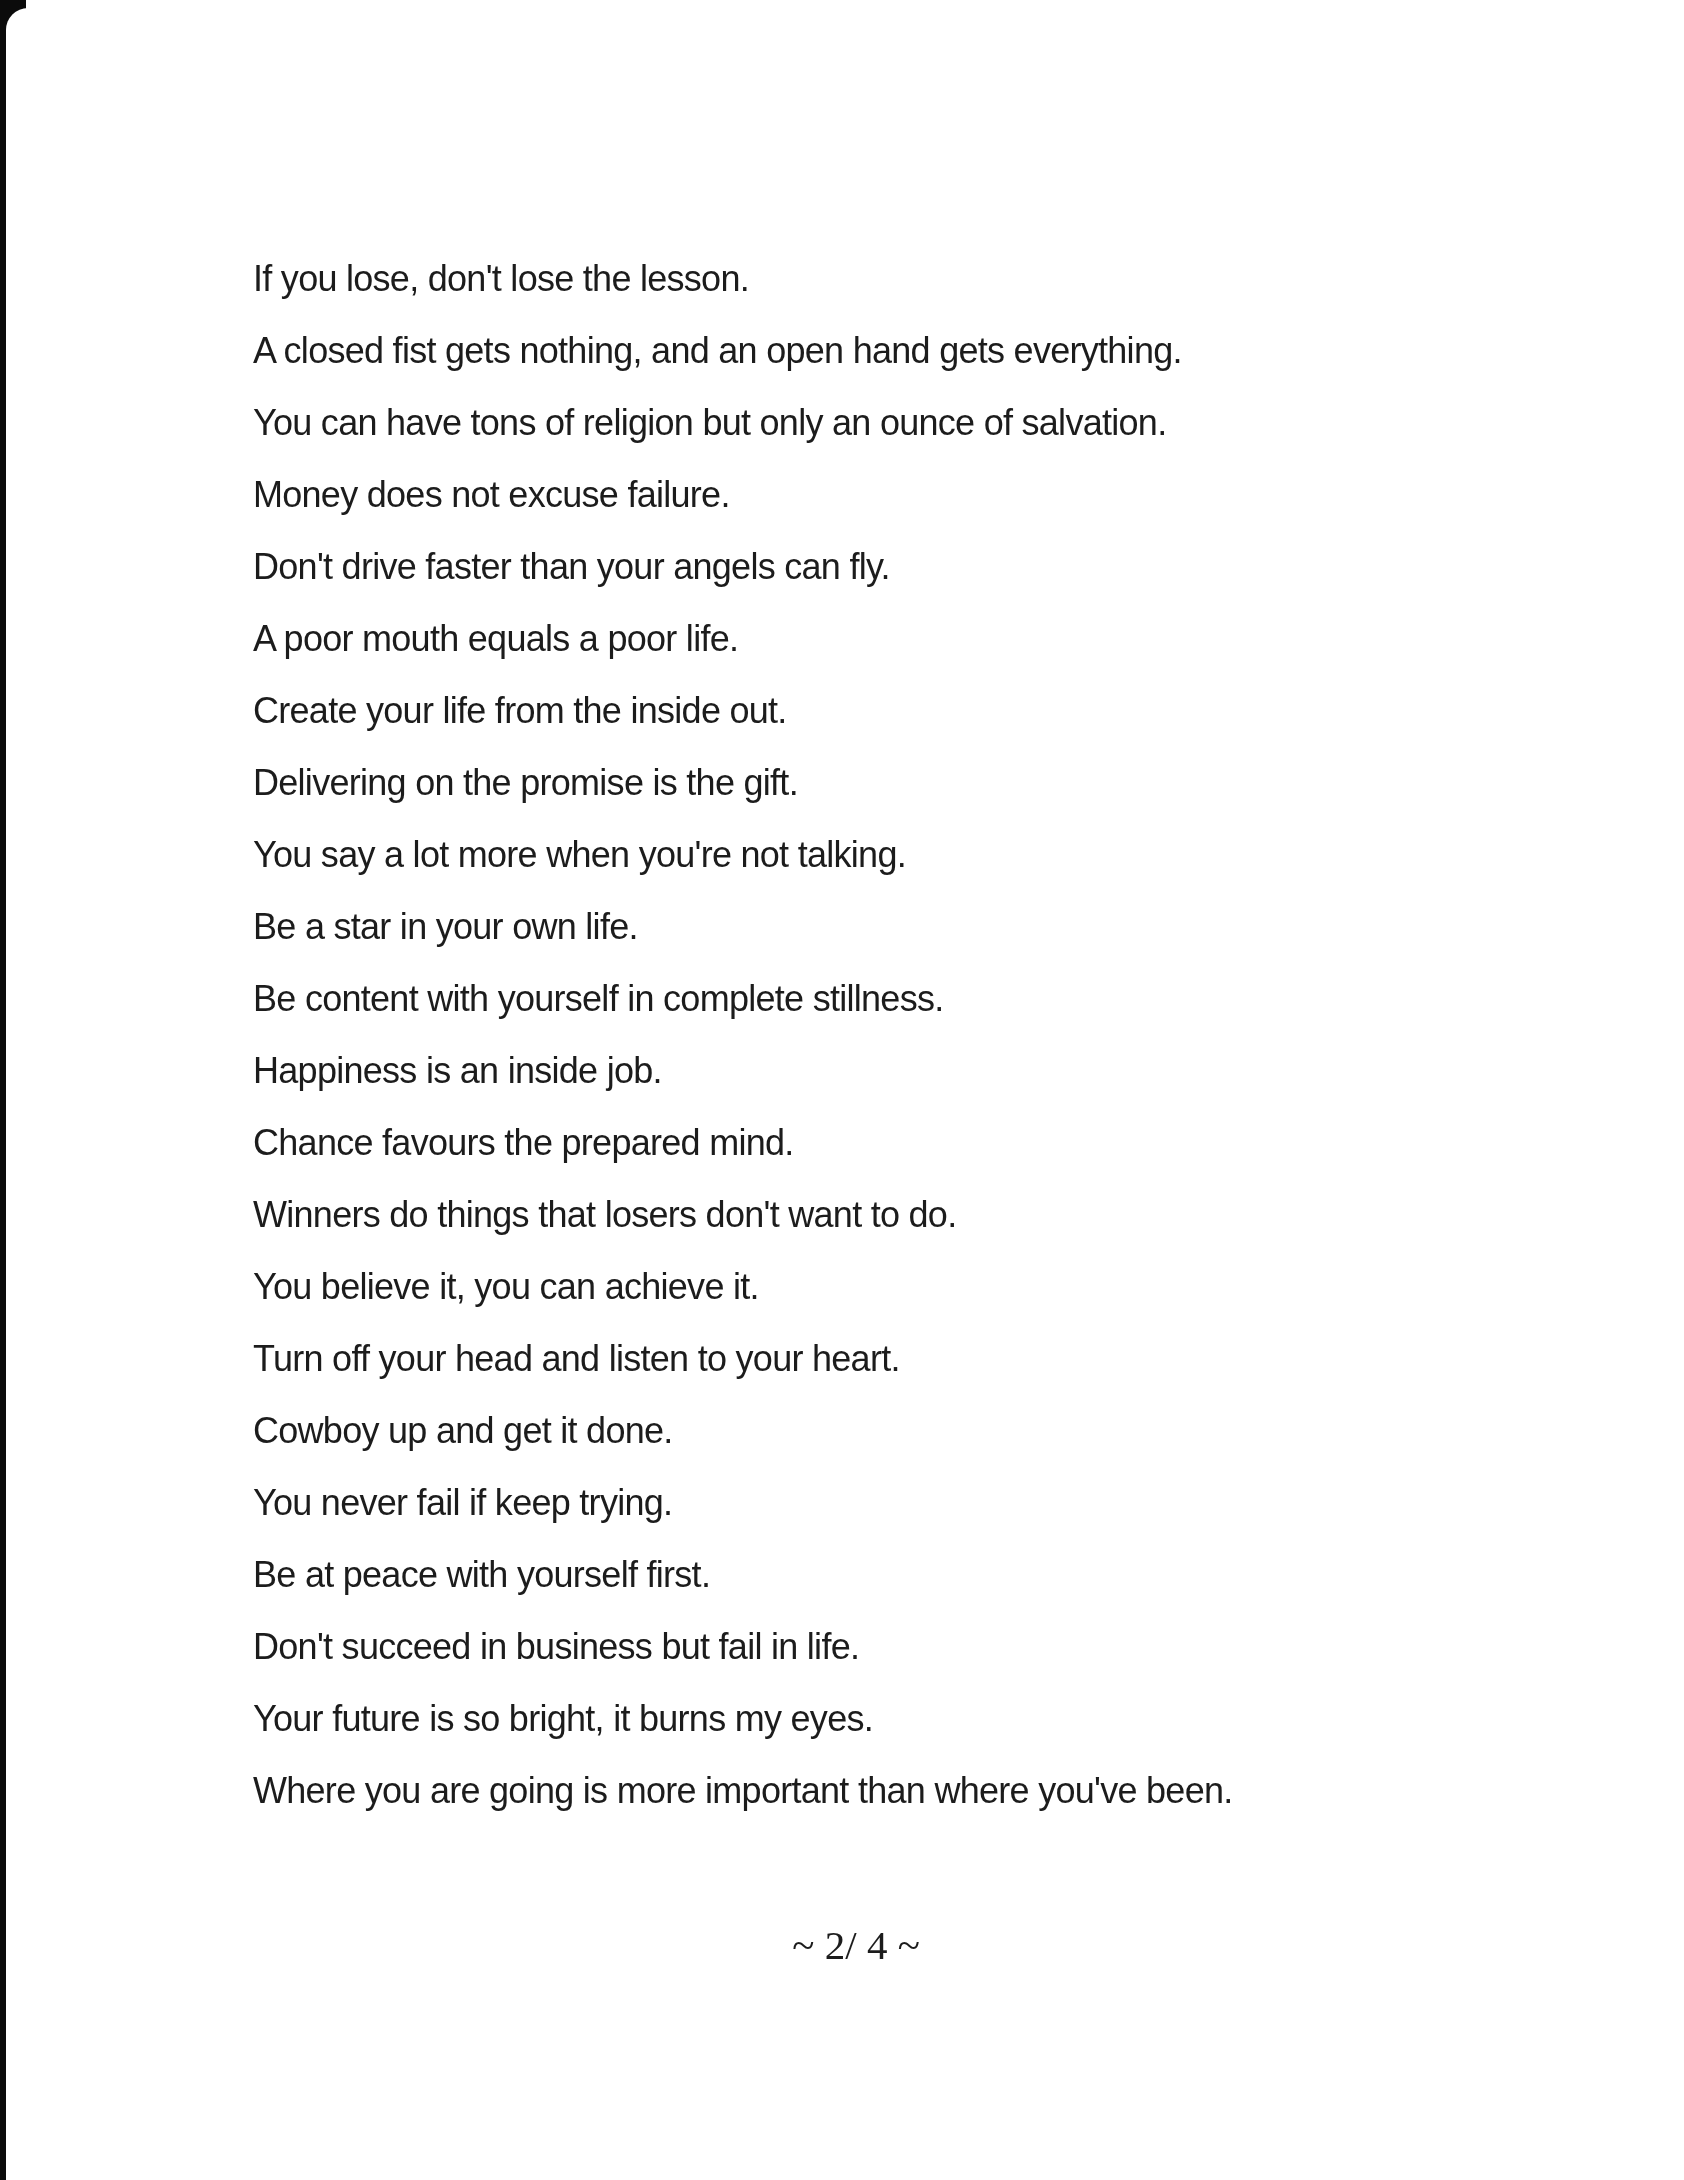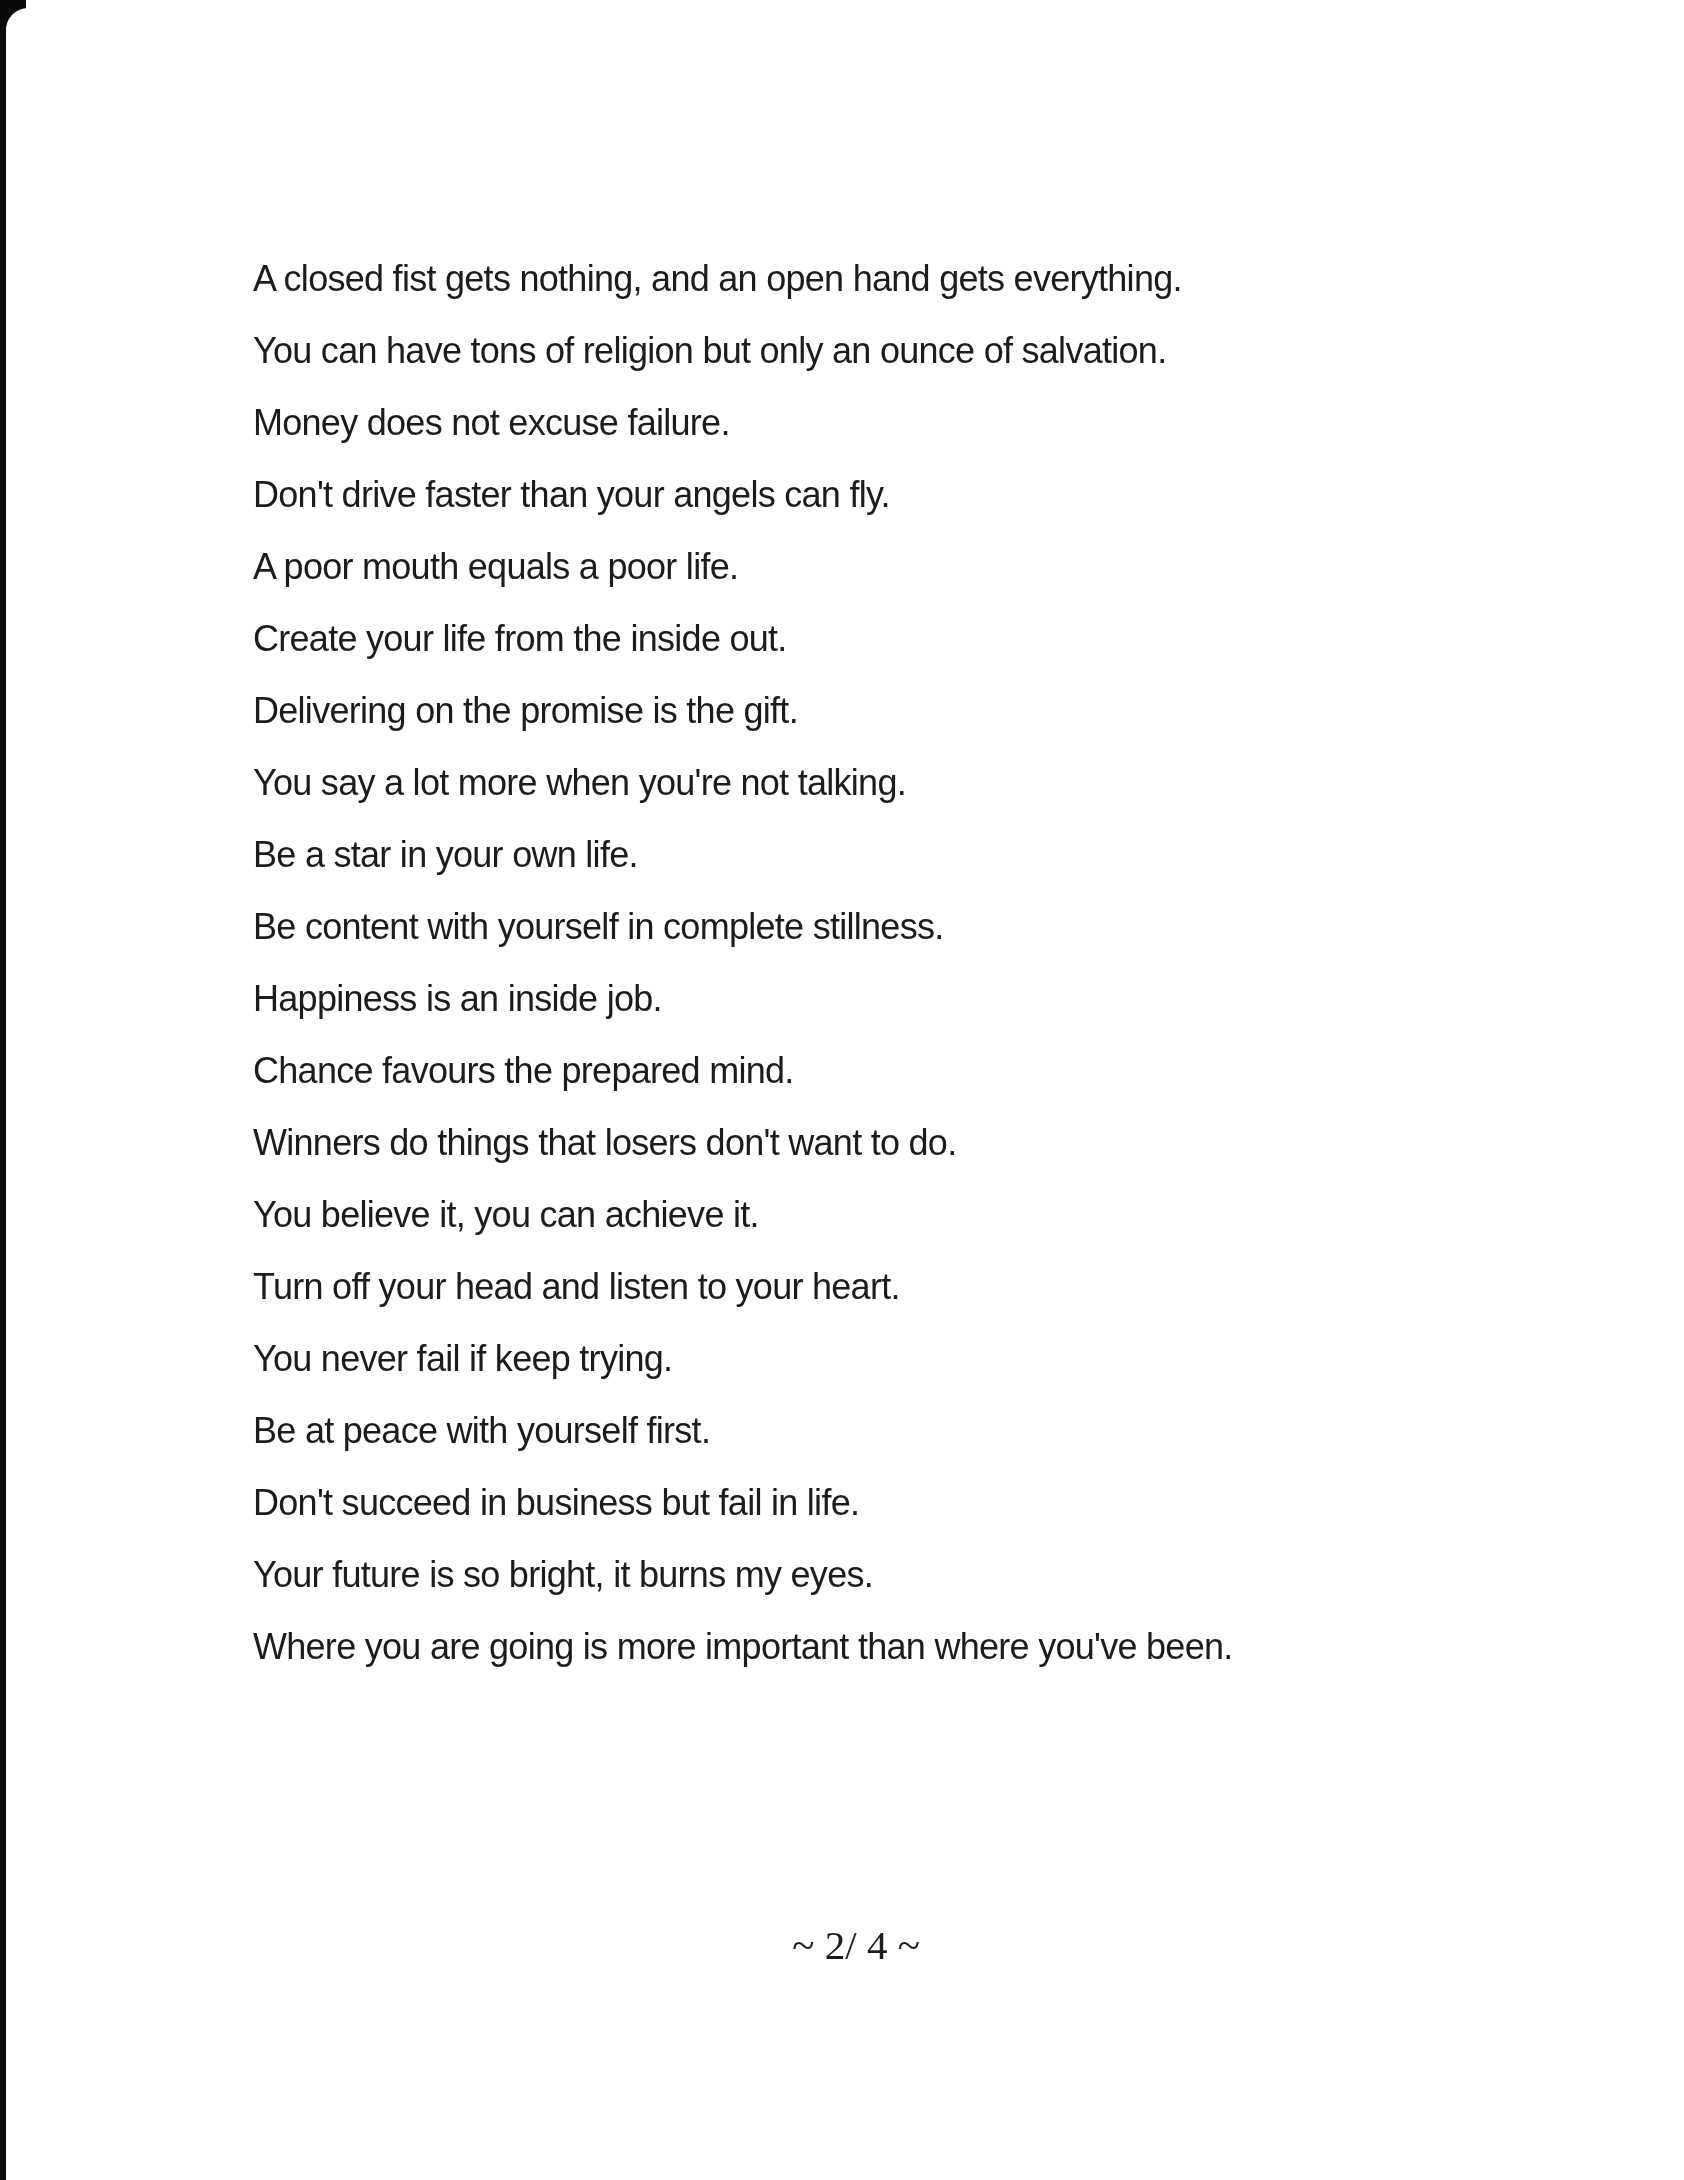--- a/index.html
+++ b/index.html
@@ -73,35 +73,37 @@
 <body>
 
 <div class="paper">
 
   <div class="scan-edge-left"></div>
   <div class="scan-corner">
     <div class="corner-curve"></div>
   </div>
 
   <div class="text-block">
+      <p class="quote">If you lose, don't lose the lesson.</p>
       <p class="quote">A closed fist gets nothing, and an open hand gets everything.</p>
       <p class="quote">You can have tons of religion but only an ounce of salvation.</p>
       <p class="quote">Money does not excuse failure.</p>
       <p class="quote">Don't drive faster than your angels can fly.</p>
       <p class="quote">A poor mouth equals a poor life.</p>
       <p class="quote">Create your life from the inside out.</p>
       <p class="quote">Delivering on the promise is the gift.</p>
       <p class="quote">You say a lot more when you're not talking.</p>
       <p class="quote">Be a star in your own life.</p>
       <p class="quote">Be content with yourself in complete stillness.</p>
       <p class="quote">Happiness is an inside job.</p>
       <p class="quote">Chance favours the prepared mind.</p>
       <p class="quote">Winners do things that losers don't want to do.</p>
       <p class="quote">You believe it, you can achieve it.</p>
       <p class="quote">Turn off your head and listen to your heart.</p>
+      <p class="quote">Cowboy up and get it done.</p>
       <p class="quote">You never fail if keep trying.</p>
       <p class="quote">Be at peace with yourself first.</p>
       <p class="quote">Don't succeed in business but fail in life.</p>
       <p class="quote">Your future is so bright, it burns my eyes.</p>
       <p class="quote">Where you are going is more important than where you've been.</p>
     </div>
 
   <div class="footer">~ 2/ 4 ~</div>
 
 </div>

